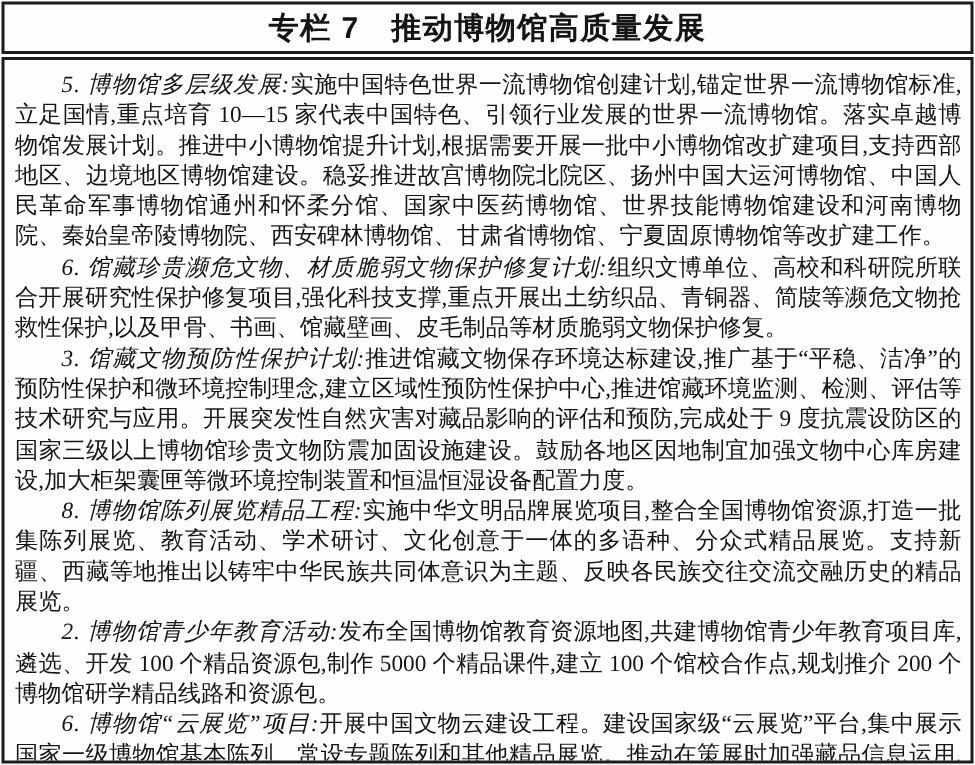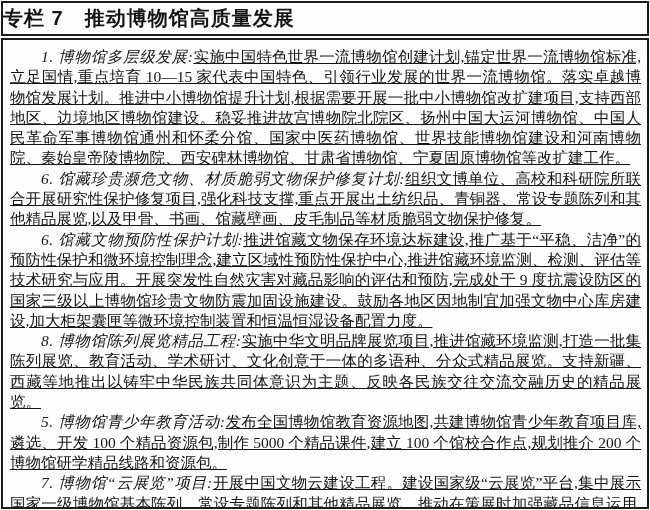--- a/index.html
+++ b/index.html
@@ -15,21 +15,21 @@
     box-sizing: border-box;
     color: #141414;
   }
   .title-box {
     box-sizing: border-box;
     margin: 1px 1px 0 1px;
     height: 35px;
     border: 2px solid #1c1c1c;
     display: flex;
     align-items: center;
-    justify-content: flex-start;
+    justify-content: center;
     font-family: "Liberation Sans", "DejaVu Sans", sans-serif;
     font-weight: bold;
     font-size: 20px;
     letter-spacing: 1px;
     white-space: pre;
   }
   .body-box {
     box-sizing: border-box;
     margin: 2px 1px 0 1px;
     height: 471px;
@@ -44,52 +44,51 @@
   .clause {
     margin: 0;
     text-indent: 2em;
   }
   .clause .lead {
     font-style: italic;      
     letter-spacing: 0.5px;
   }
   .clause .body-text {
     font-style: normal;
-    text-decoration: underline;
   }
 </style>
 </head>
 <body>
 
 <div class="page">
 
   <div class="title-box">
     <span>专栏 7　推动博物馆高质量发展</span>
   </div>
 
   <div class="body-box">
 
     <p class="clause">
-      <span class="lead">1. 博物馆多层级发展:</span><span class="body-text">实施中国特色世界一流博物馆创建计划,锚定世界一流博物馆标准,立足国情,重点培育 10—15 家代表中国特色、引领行业发展的世界一流博物馆。落实卓越博物馆发展计划。推进中小博物馆提升计划,根据需要开展一批中小博物馆改扩建项目,支持西部地区、边境地区博物馆建设。稳妥推进故宫博物院北院区、扬州中国大运河博物馆、中国人民革命军事博物馆通州和怀柔分馆、国家中医药博物馆、世界技能博物馆建设和河南博物院、秦始皇帝陵博物院、西安碑林博物馆、甘肃省博物馆、宁夏固原博物馆等改扩建工作。</span>
+      <span class="lead">5. 博物馆多层级发展:</span><span class="body-text">实施中国特色世界一流博物馆创建计划,锚定世界一流博物馆标准,立足国情,重点培育 10—15 家代表中国特色、引领行业发展的世界一流博物馆。落实卓越博物馆发展计划。推进中小博物馆提升计划,根据需要开展一批中小博物馆改扩建项目,支持西部地区、边境地区博物馆建设。稳妥推进故宫博物院北院区、扬州中国大运河博物馆、中国人民革命军事博物馆通州和怀柔分馆、国家中医药博物馆、世界技能博物馆建设和河南博物院、秦始皇帝陵博物院、西安碑林博物馆、甘肃省博物馆、宁夏固原博物馆等改扩建工作。</span>
     </p>
 
     <p class="clause">
-      <span class="lead">6. 馆藏珍贵濒危文物、材质脆弱文物保护修复计划:</span><span class="body-text">组织文博单位、高校和科研院所联合开展研究性保护修复项目,强化科技支撑,重点开展出土纺织品、青铜器、常设专题陈列和其他精品展览,以及甲骨、书画、馆藏壁画、皮毛制品等材质脆弱文物保护修复。</span>
+      <span class="lead">6. 馆藏珍贵濒危文物、材质脆弱文物保护修复计划:</span><span class="body-text">组织文博单位、高校和科研院所联合开展研究性保护修复项目,强化科技支撑,重点开展出土纺织品、青铜器、简牍等濒危文物抢救性保护,以及甲骨、书画、馆藏壁画、皮毛制品等材质脆弱文物保护修复。</span>
     </p>
 
     <p class="clause">
-      <span class="lead">6. 馆藏文物预防性保护计划:</span><span class="body-text">推进馆藏文物保存环境达标建设,推广基于“平稳、洁净”的预防性保护和微环境控制理念,建立区域性预防性保护中心,推进馆藏环境监测、检测、评估等技术研究与应用。开展突发性自然灾害对藏品影响的评估和预防,完成处于 9 度抗震设防区的国家三级以上博物馆珍贵文物防震加固设施建设。鼓励各地区因地制宜加强文物中心库房建设,加大柜架囊匣等微环境控制装置和恒温恒湿设备配置力度。</span>
+      <span class="lead">3. 馆藏文物预防性保护计划:</span><span class="body-text">推进馆藏文物保存环境达标建设,推广基于“平稳、洁净”的预防性保护和微环境控制理念,建立区域性预防性保护中心,推进馆藏环境监测、检测、评估等技术研究与应用。开展突发性自然灾害对藏品影响的评估和预防,完成处于 9 度抗震设防区的国家三级以上博物馆珍贵文物防震加固设施建设。鼓励各地区因地制宜加强文物中心库房建设,加大柜架囊匣等微环境控制装置和恒温恒湿设备配置力度。</span>
     </p>
 
     <p class="clause">
-      <span class="lead">8. 博物馆陈列展览精品工程:</span><span class="body-text">实施中华文明品牌展览项目,推进馆藏环境监测,打造一批集陈列展览、教育活动、学术研讨、文化创意于一体的多语种、分众式精品展览。支持新疆、西藏等地推出以铸牢中华民族共同体意识为主题、反映各民族交往交流交融历史的精品展览。</span>
+      <span class="lead">8. 博物馆陈列展览精品工程:</span><span class="body-text">实施中华文明品牌展览项目,整合全国博物馆资源,打造一批集陈列展览、教育活动、学术研讨、文化创意于一体的多语种、分众式精品展览。支持新疆、西藏等地推出以铸牢中华民族共同体意识为主题、反映各民族交往交流交融历史的精品展览。</span>
     </p>
 
     <p class="clause">
-      <span class="lead">5. 博物馆青少年教育活动:</span><span class="body-text">发布全国博物馆教育资源地图,共建博物馆青少年教育项目库,遴选、开发 100 个精品资源包,制作 5000 个精品课件,建立 100 个馆校合作点,规划推介 200 个博物馆研学精品线路和资源包。</span>
+      <span class="lead">2. 博物馆青少年教育活动:</span><span class="body-text">发布全国博物馆教育资源地图,共建博物馆青少年教育项目库,遴选、开发 100 个精品资源包,制作 5000 个精品课件,建立 100 个馆校合作点,规划推介 200 个博物馆研学精品线路和资源包。</span>
     </p>
 
     <p class="clause">
-      <span class="lead">7. 博物馆“云展览”项目:</span><span class="body-text">开展中国文物云建设工程。建设国家级“云展览”平台,集中展示国家一级博物馆基本陈列、常设专题陈列和其他精品展览。推动在策展时加强藏品信息运用,提升博物馆网上展览质量。引导社会力量参与共建“云展览”体系。</span>
+      <span class="lead">6. 博物馆“云展览”项目:</span><span class="body-text">开展中国文物云建设工程。建设国家级“云展览”平台,集中展示国家一级博物馆基本陈列、常设专题陈列和其他精品展览。推动在策展时加强藏品信息运用,提升博物馆网上展览质量。引导社会力量参与共建“云展览”体系。</span>
     </p>
 
   </div>
 </div>
 
 </body></html>

